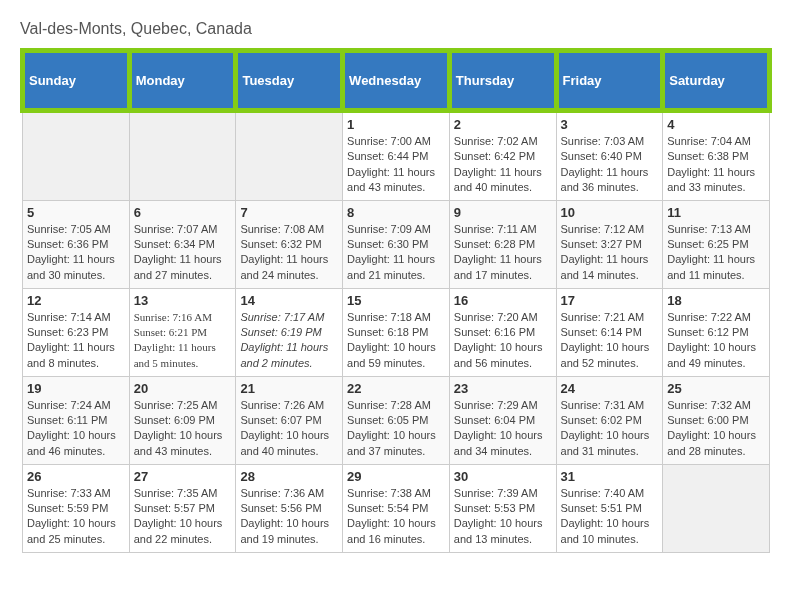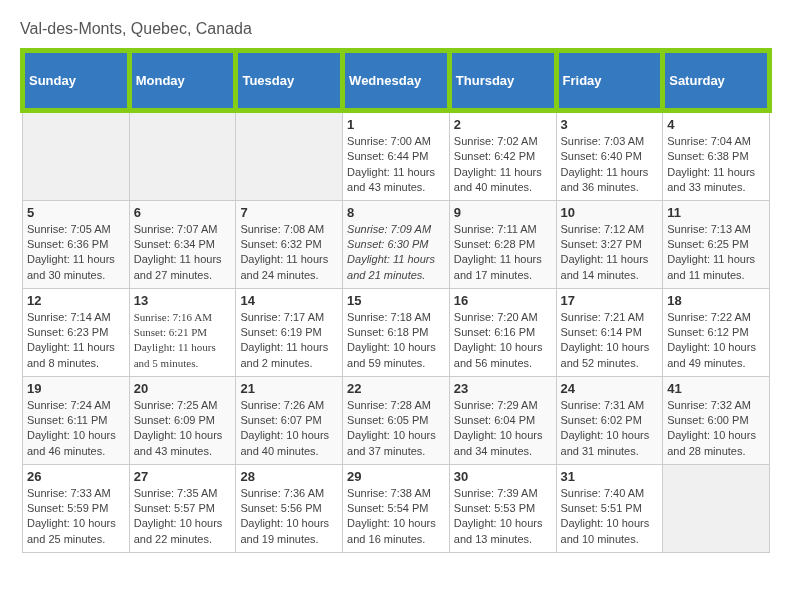--- a/index.html
+++ b/index.html
@@ -163,21 +163,21 @@
         </td>
         <td>
           <span class="day-number">7</span>
           <div class="day-info" style="white-space: pre-line;">Sunrise: 7:08 AM
 Sunset: 6:32 PM
 Daylight: 11 hours
 and 24 minutes.</div>
         </td>
         <td>
           <span class="day-number">8</span>
-          <div class="day-info" style="white-space: pre-line; font-style: italic;">Sunrise: 7:09 AM
+          <div class="day-info" style="white-space: pre-line;">Sunrise: 7:09 AM
 Sunset: 6:30 PM
 Daylight: 11 hours
 and 21 minutes.</div>
         </td>
         <td>
           <span class="day-number">9</span>
           <div class="day-info" style="white-space: pre-line;">Sunrise: 7:11 AM
 Sunset: 6:28 PM
 Daylight: 11 hours
 and 17 minutes.</div>
@@ -207,21 +207,21 @@
         </td>
         <td>
           <span class="day-number">13</span>
           <div class="day-info" style="white-space: pre-line; font-family: Liberation Serif, serif;">Sunrise: 7:16 AM
 Sunset: 6:21 PM
 Daylight: 11 hours
 and 5 minutes.</div>
         </td>
         <td>
           <span class="day-number">14</span>
-          <div class="day-info" style="white-space: pre-line;">Sunrise: 7:17 AM
+          <div class="day-info" style="white-space: pre-line; font-style: italic;">Sunrise: 7:17 AM
 Sunset: 6:19 PM
 Daylight: 11 hours
 and 2 minutes.</div>
         </td>
         <td>
           <span class="day-number">15</span>
           <div class="day-info" style="white-space: pre-line;">Sunrise: 7:18 AM
 Sunset: 6:18 PM
 Daylight: 10 hours
 and 59 minutes.</div>
@@ -285,21 +285,21 @@
 and 34 minutes.</div>
         </td>
         <td>
           <span class="day-number">24</span>
           <div class="day-info" style="white-space: pre-line;">Sunrise: 7:31 AM
 Sunset: 6:02 PM
 Daylight: 10 hours
 and 31 minutes.</div>
         </td>
         <td>
-          <span class="day-number">41</span>
+          <span class="day-number">25</span>
           <div class="day-info" style="white-space: pre-line;">Sunrise: 7:32 AM
 Sunset: 6:00 PM
 Daylight: 10 hours
 and 28 minutes.</div>
         </td>
       </tr>
       <tr>
         <td>
           <span class="day-number">26</span>
           <div class="day-info" style="white-space: pre-line;">Sunrise: 7:33 AM

